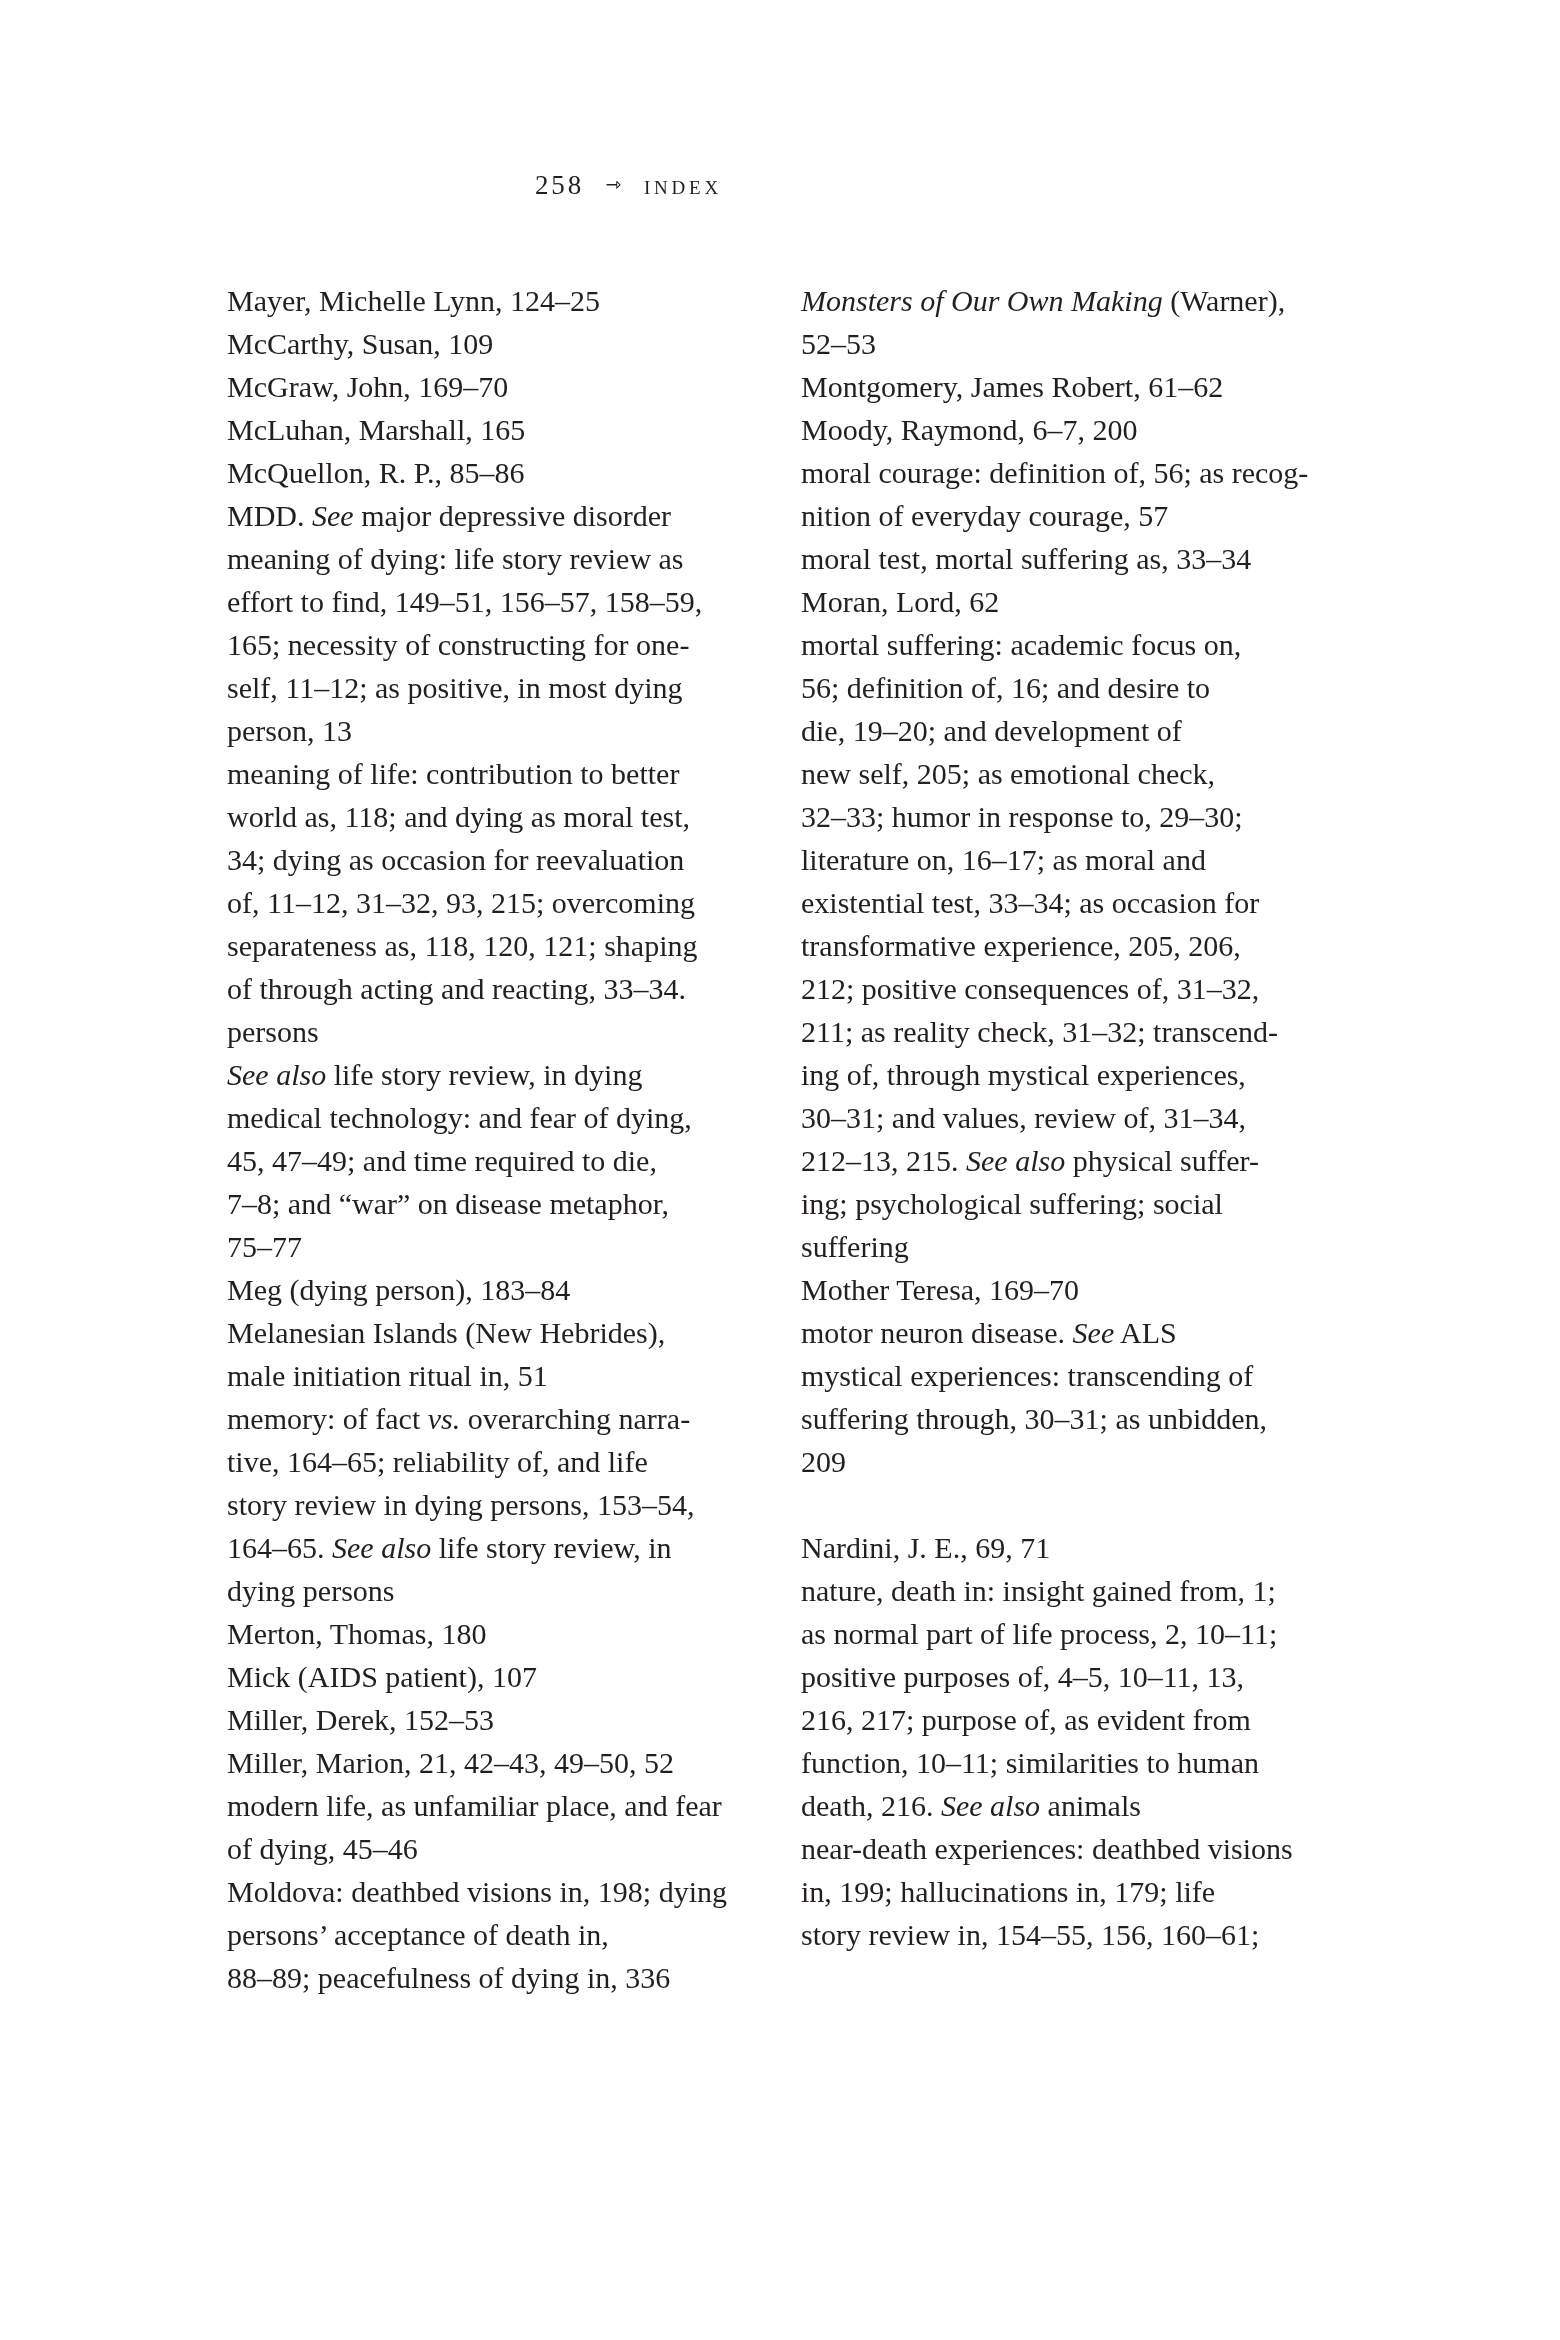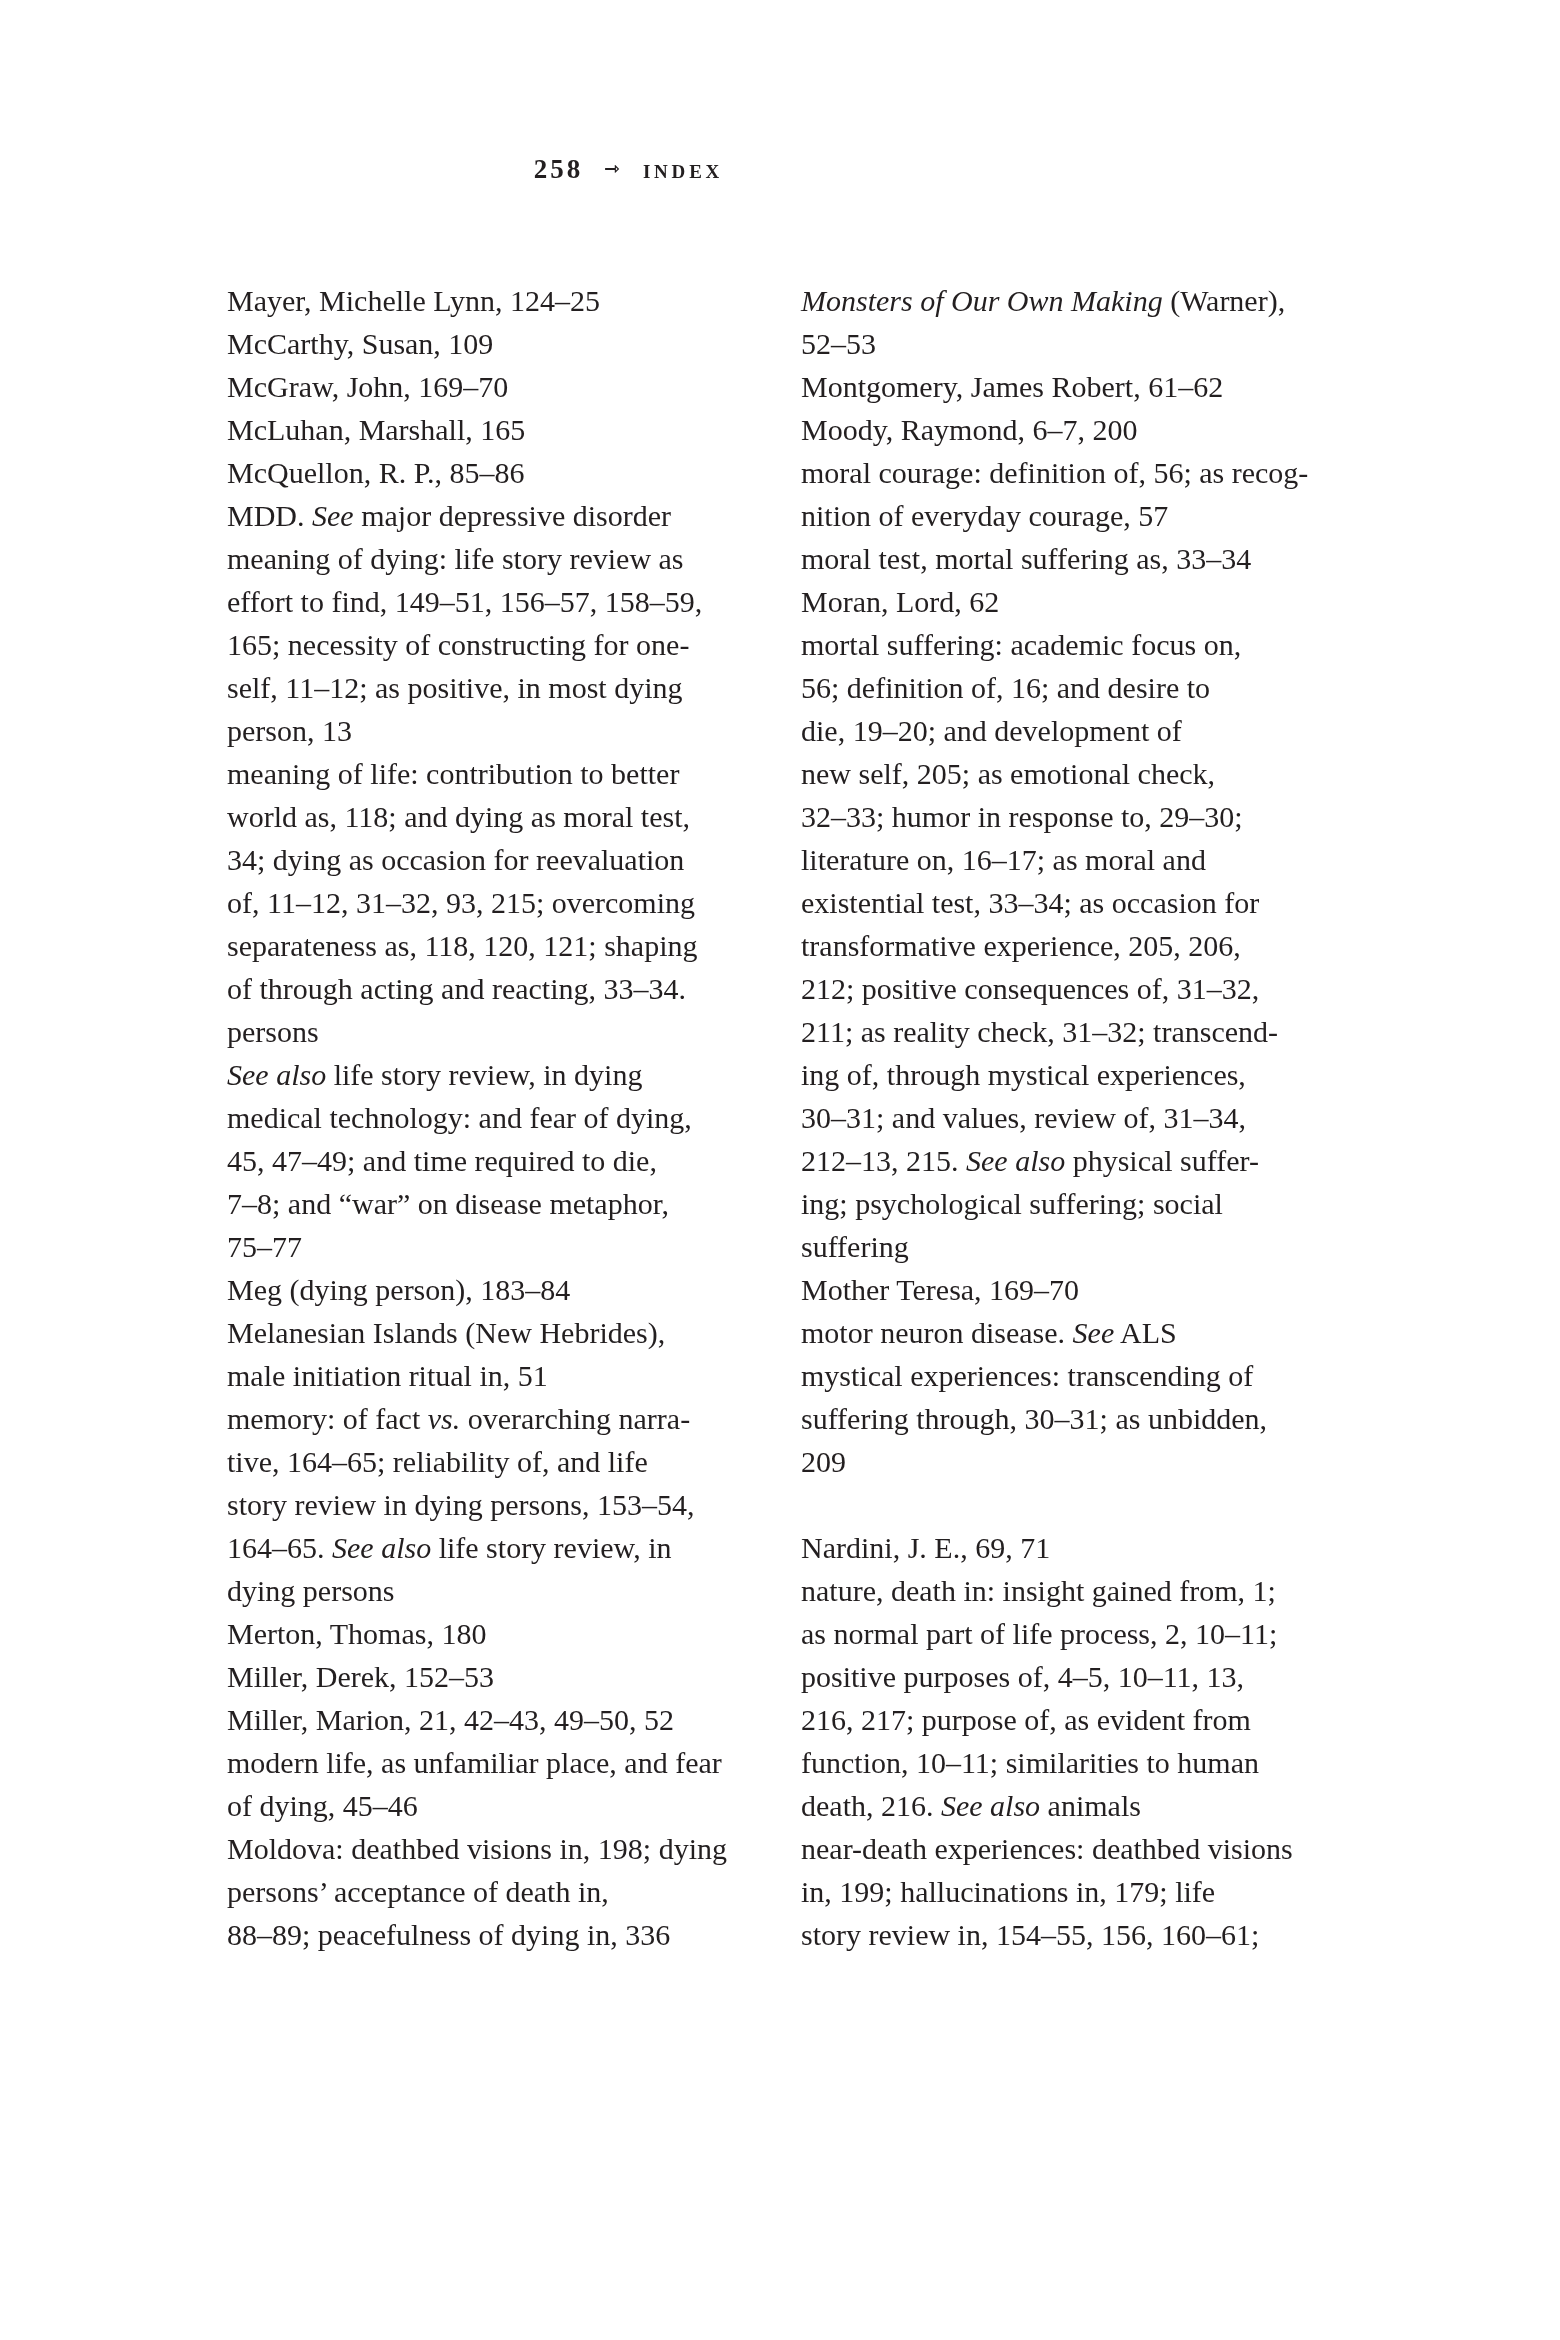--- a/index.html
+++ b/index.html
@@ -10,28 +10,27 @@
     body {
       width: 1561px;
       height: 2341px;
       position: relative;
       overflow: hidden;
       color: #231f20;
       font-family: "Liberation Serif", "DejaVu Serif", serif;
     }
     .running-head {
       position: absolute;
-      top: 154px;
+      top: 170px;
       left: 0;
       width: 1257px;
       text-align: center;
       font-size: 27px;
       letter-spacing: 1.9px;
       color: #231f20;
-      font-weight: bold;
     }
     .running-head .page-num {
       letter-spacing: 2.9px;
     }
     .running-head .sep {
       display: inline-block;
       margin: 0 21px;
       font-size: 19px;
       position: relative;
       top: -2.9px;
@@ -126,20 +125,23 @@
     </p>
     <p class="entry">
       <span class="line"><span>memory: of fact </span><em>vs.</em><span> overarching narra-</span></span>
       <span class="line cont"><span>tive, 164–65; reliability of, and life</span></span>
       <span class="line cont"><span>story review in dying persons, 153–54,</span></span>
       <span class="line cont"><span>164–65. </span><em>See also</em><span> life story review, in</span></span>
       <span class="line cont"><span>dying persons</span></span>
     </p>
     <p class="entry">
       <span class="line"><span>Merton, Thomas, 180</span></span>
+    </p>
+    <p class="entry">
+      <span class="line"><span>Mick (AIDS patient), 107</span></span>
     </p>
     <p class="entry">
       <span class="line"><span>Miller, Derek, 152–53</span></span>
     </p>
     <p class="entry">
       <span class="line"><span>Miller, Marion, 21, 42–43, 49–50, 52</span></span>
     </p>
     <p class="entry">
       <span class="line"><span>modern life, as unfamiliar place, and fear</span></span>
       <span class="line cont"><span>of dying, 45–46</span></span>

